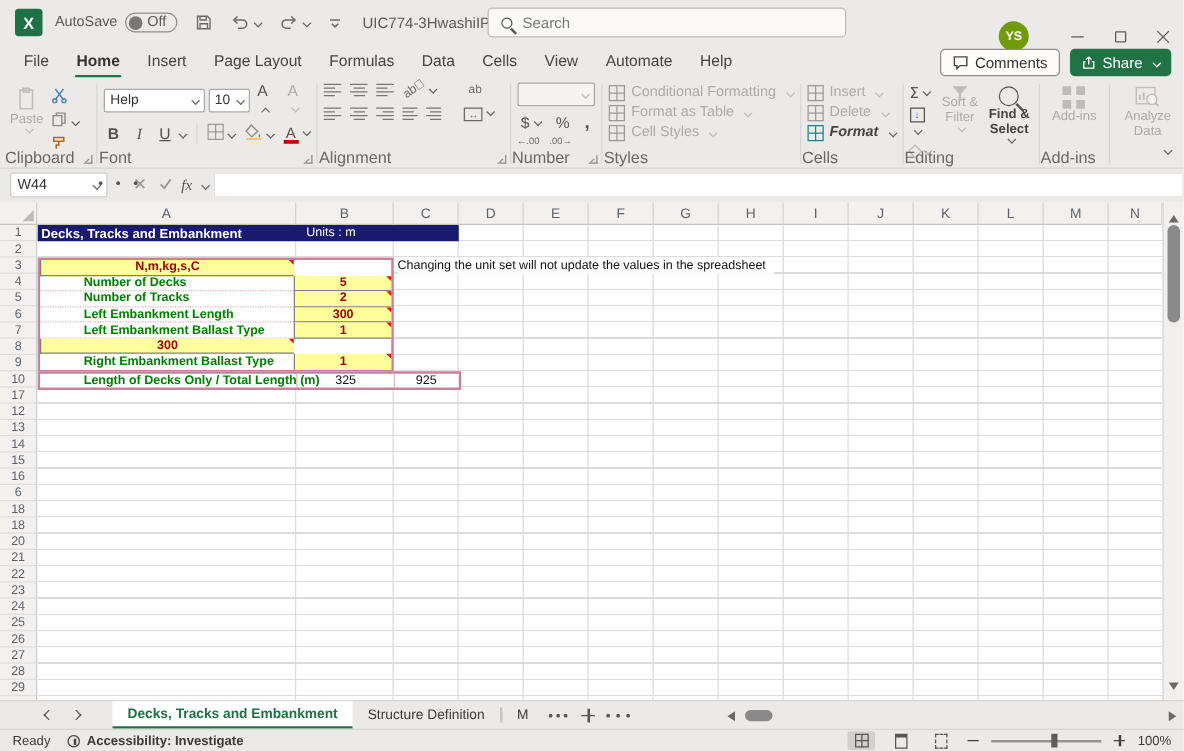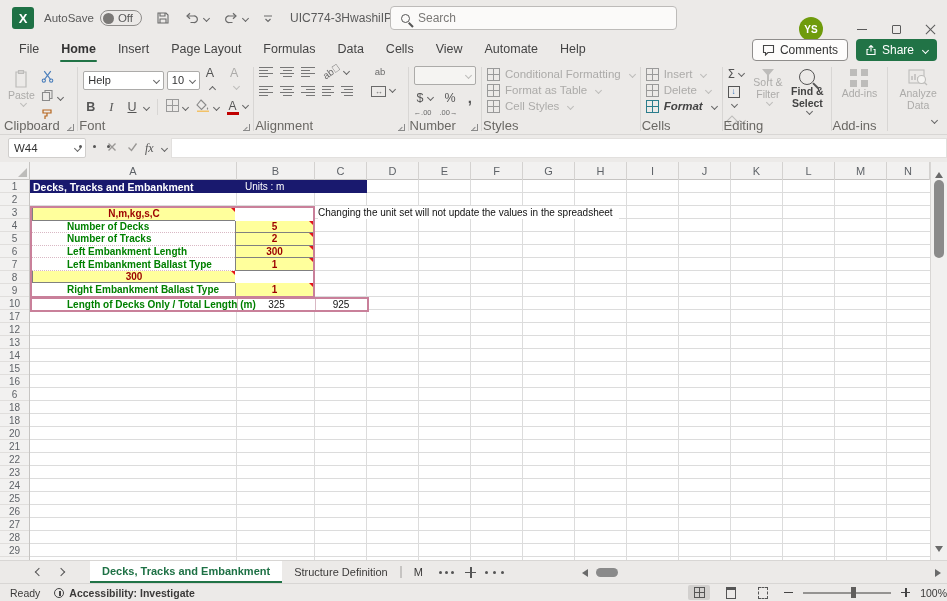--- a/index.html
+++ b/index.html
@@ -131,21 +131,21 @@
   .hscroll { position:absolute; left:582px; right:6px; top:0; bottom:0; }
   .hthumb { position:absolute; left:14px; top:7px; width:22px; height:9px; background:#8A8A8A; border-radius:5px; }
   .harrow { position:absolute; top:8px; }
 
   
   .statusbar { position:absolute; top:583px; left:0; right:0; height:18px; background:#ECEAE8; border-top:1px solid #D8D6D4; display:flex; align-items:center; font-size:10.5px; color:#3b3a39; }
   .sb-left { display:flex; align-items:center; gap:14px; padding-left:10px; }
   .acc { display:flex; align-items:center; gap:5px; font-weight:bold; }
   .accico { width:10px; height:10px; border:1.2px solid #444; border-radius:50%; position:relative; }
   .accico::after { content:""; position:absolute; left:4px; top:2px; width:1.5px; height:5px; background:#444; }
-  .sb-right { margin-left:auto; display:flex; align-items:center; gap:10px; }
+  .sb-right { margin-left:auto; display:flex; align-items:center; gap:10px; padding-right:10px; }
   .view-ico { width:22px; height:15px; display:flex; align-items:center; justify-content:center; border-radius:2px; }
   .view-ico.active { background:#D2D0CE; }
   .pg { width:10px; height:12px; border:1.2px solid #555; }
   .pg.layout { border-top-width:3px; }
   .pg.brk { border-style:dashed; border-width:1px; }
   .zoomtrack { position:relative; width:88px; height:2px; background:#949391; }
   .zoomthumb { position:absolute; left:48px; top:-4.5px; width:4.5px; height:11px; background:#605E5C; }
   .zminus { width:9px; height:1.4px; background:#444; }
   .zplus { position:relative; width:9px; height:9px; }
   .zplus::before { content:""; position:absolute; top:4px; left:0; width:9px; height:1.4px; background:#444; }

